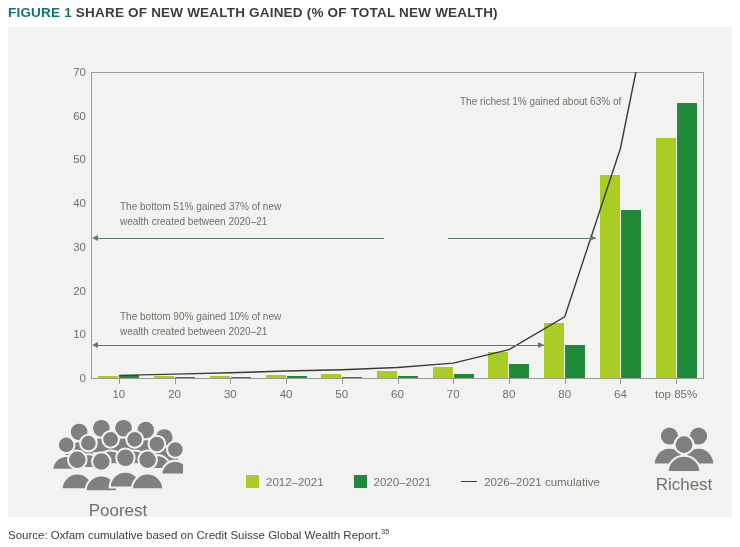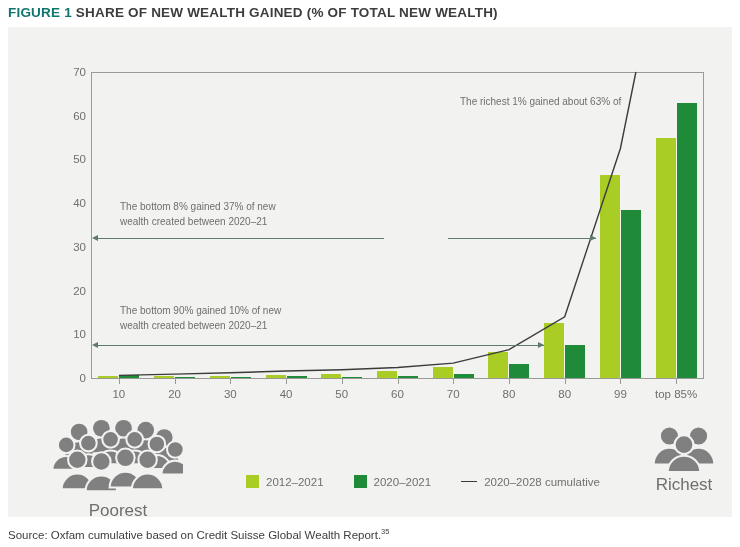--- a/index.html
+++ b/index.html
@@ -244,39 +244,39 @@
         <div class="xlab" style="left: 333.773px;">50</div>
         <div class="xtick" style="left: 389.5px;"></div>
         <div class="xlab" style="left: 389.5px;">60</div>
         <div class="xtick" style="left: 445.227px;"></div>
         <div class="xlab" style="left: 445.227px;">70</div>
         <div class="xtick" style="left: 500.955px;"></div>
         <div class="xlab" style="left: 500.955px;">80</div>
         <div class="xtick" style="left: 556.682px;"></div>
         <div class="xlab" style="left: 556.682px;">80</div>
         <div class="xtick" style="left: 612.409px;"></div>
-        <div class="xlab" style="left: 612.409px;">99</div>
+        <div class="xlab" style="left: 612.409px;">64</div>
         <div class="xtick" style="left: 668.136px;"></div>
         <div class="xlab" style="left: 668.136px;">top 85%</div>
       </div>
 
     <div>
       <div class="ann-line" style="left:86px; top:211px; width:290px;"></div>
       <div class="ann-head" style="left:84px; top:211px;"></div>
       <div class="ann-text" style="left:112px; top:172px; width:215px;">
-        <div>The bottom 8% gained 37% of new</div>
+        <div>The bottom 51% gained 37% of new</div>
         <div>wealth created between 2020–21</div>
       </div>
     </div>
 
     <div>
       <div class="ann-line" style="left:86px; top:318px; width:450px;"></div>
       <div class="ann-head" style="left:84px; top:318px;"></div>
       <div class="ann-head right" style="left:530px; top:318px;"></div>
-      <div class="ann-text" style="left:112px; top:276px; width:215px;">
+      <div class="ann-text" style="left:112px; top:282px; width:215px;">
         <div>The bottom 90% gained 10% of new</div>
         <div>wealth created between 2020–21</div>
       </div>
     </div>
 
     <div>
       <div class="ann-line" style="left:440px; top:211px; width:148px;"></div>
       <div class="ann-head right" style="left:582px; top:211px;"></div>
       <div class="ann-text" style="left:452px; top:67px; width:215px;">
         <div>The richest 1% gained about 63% of</div>
@@ -350,21 +350,21 @@
       <div class="legend-item">
         <span class="swatch light"></span>
         <span>2012–2021</span>
       </div>
       <div class="legend-item">
         <span class="swatch dark"></span>
         <span>2020–2021</span>
       </div>
       <div class="legend-item">
         <span class="legend-line"></span>
-        <span>2020–2028 cumulative</span>
+        <span>2026–2021 cumulative</span>
       </div>
     </div>
 
   </div>
 
   <div class="source">
     <span>Source: Oxfam cumulative based on Credit Suisse Global Wealth Report.</span><sup>35</sup>
   </div>
 
 </div>

